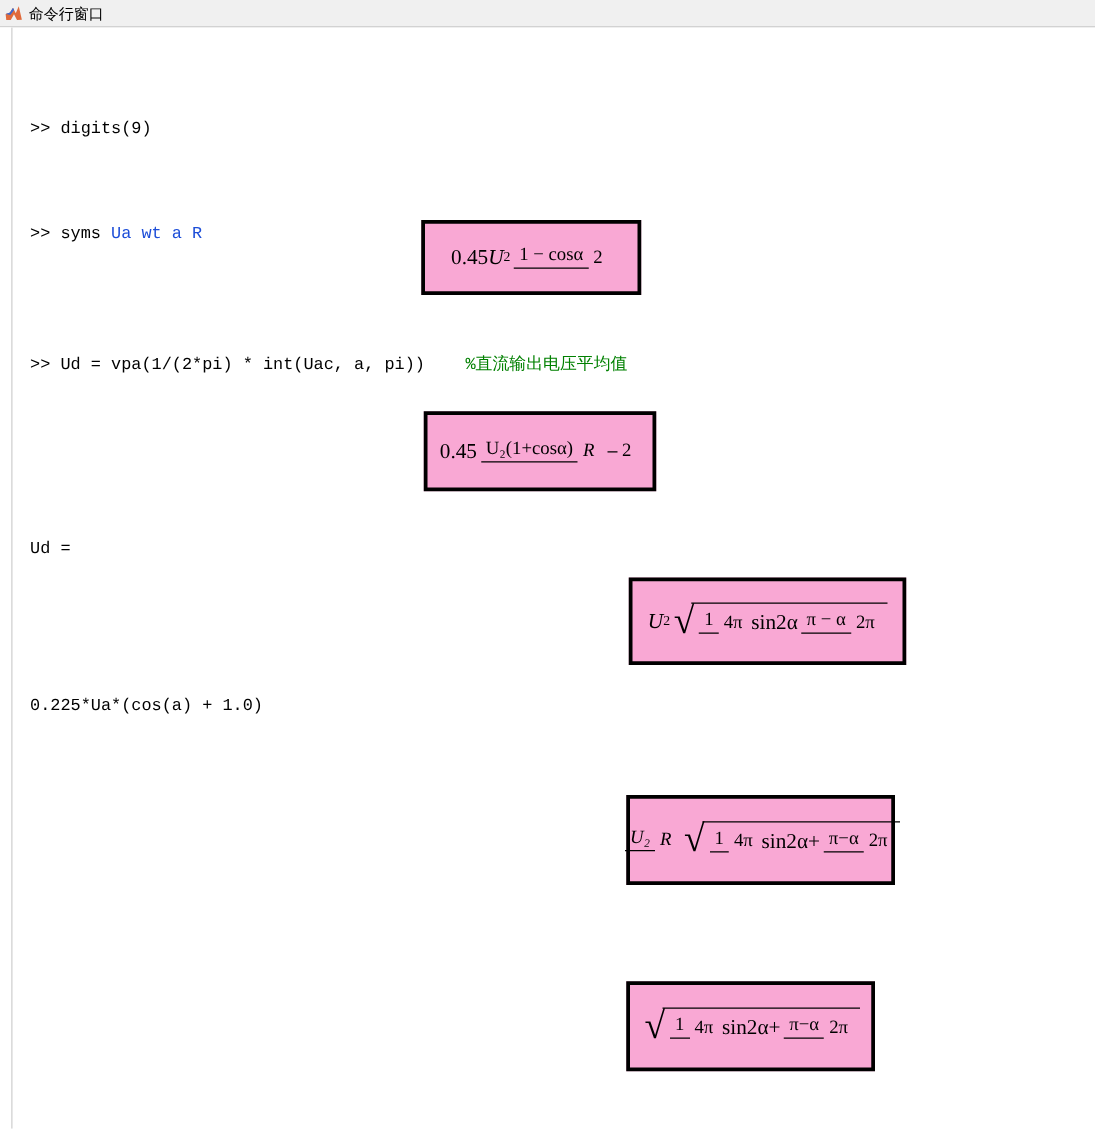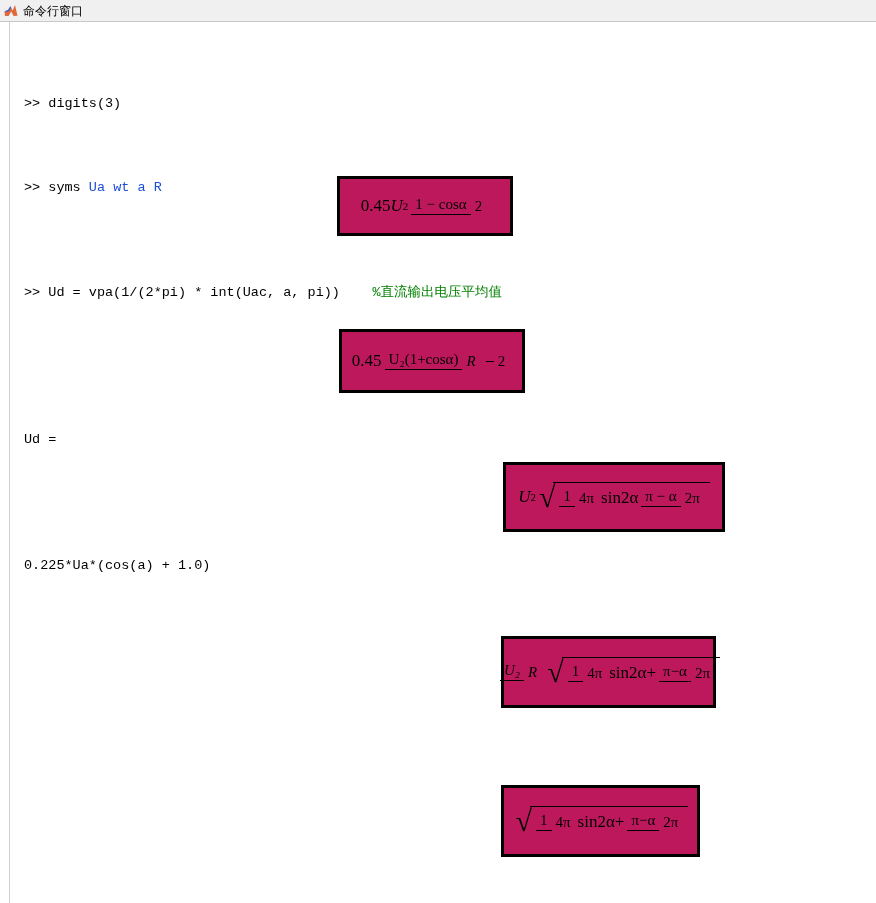--- a/index.html
+++ b/index.html
@@ -85,21 +85,21 @@
 
   
   .cmt {
     color: #008000;
   }
 
   
   .formula-box {
     position: absolute;
     border: 3px solid #000000;
-    background: #be185d;
+    background: #f9a8d4;
     box-sizing: border-box;
     font-family: "Liberation Serif", serif;
     color: #000000;
     display: flex;
     align-items: center;
     justify-content: center;
   }
   .fbox-inner {
     display: flex;
     align-items: center;
@@ -158,21 +158,21 @@
         <path d="M0.5 7.2 L4 6 L6.4 2.2 L7.3 4 L4.2 8 Z" fill="#3b6ad1"></path>
       </svg>
     </span>
     <span class="tb-title">命令行窗口</span>
   </div>
 
   <div class="cmdwin">
     <div class="left-strip"></div>
     <div class="content">
 
-      <div class="line"><span>&gt;&gt; </span><span>digits(3)</span></div>
+      <div class="line"><span>&gt;&gt; </span><span>digits(9)</span></div>
 
       <div class="line"><span>&gt;&gt; </span><span>syms </span><span class="tok-var">Ua wt a R</span></div>
 
 
       <div class="line"><span>&gt;&gt; </span><span>Ud = vpa(1/(2*pi) * int(Uac, a, pi))</span><span class="cmt">    <span>%直流输出电压平均值</span></span></div>
 
       <div class="line blank"></div>
       <div class="line"><span>Ud =</span></div>
       <div class="line blank"></div>
       <div class="line"><span>0.225*Ua*(cos(a) + 1.0)</span></div>

